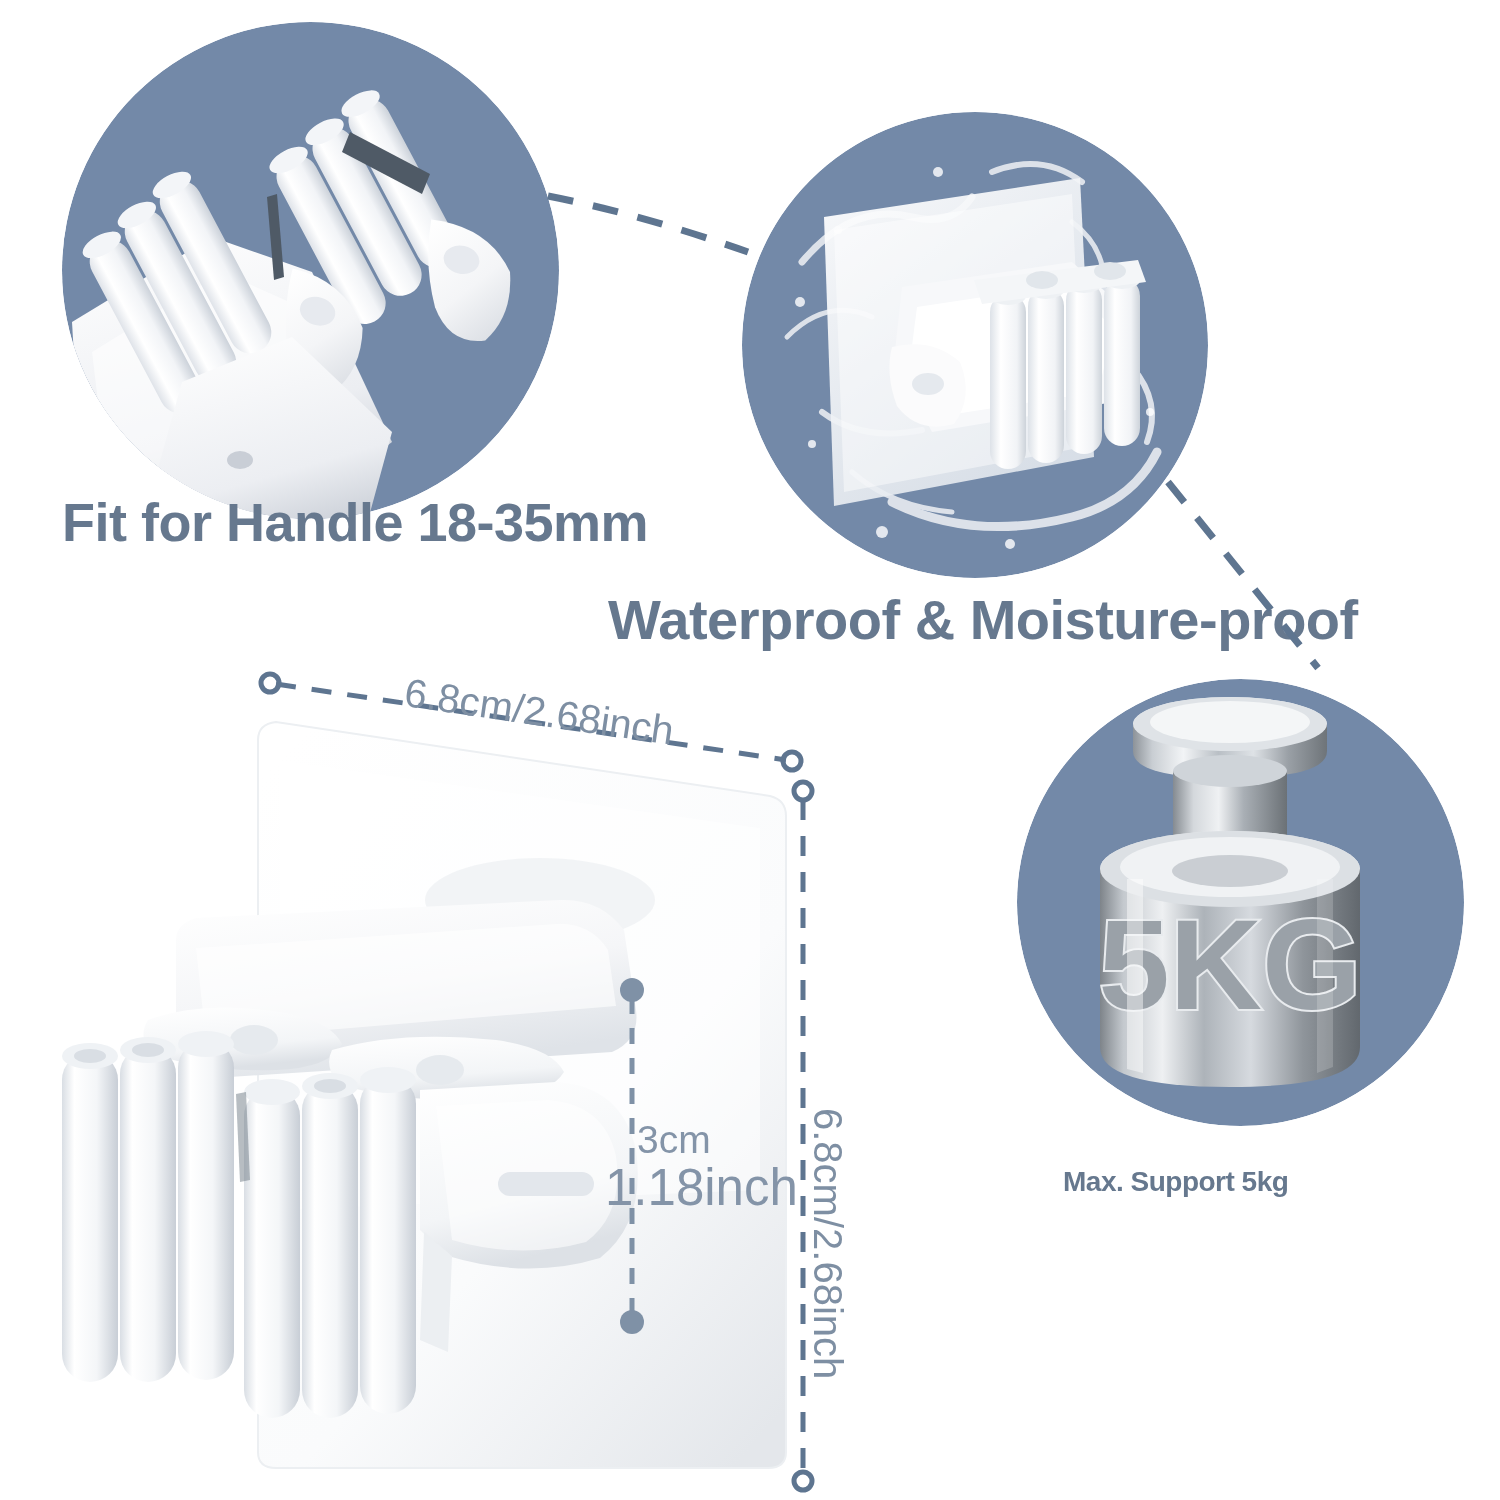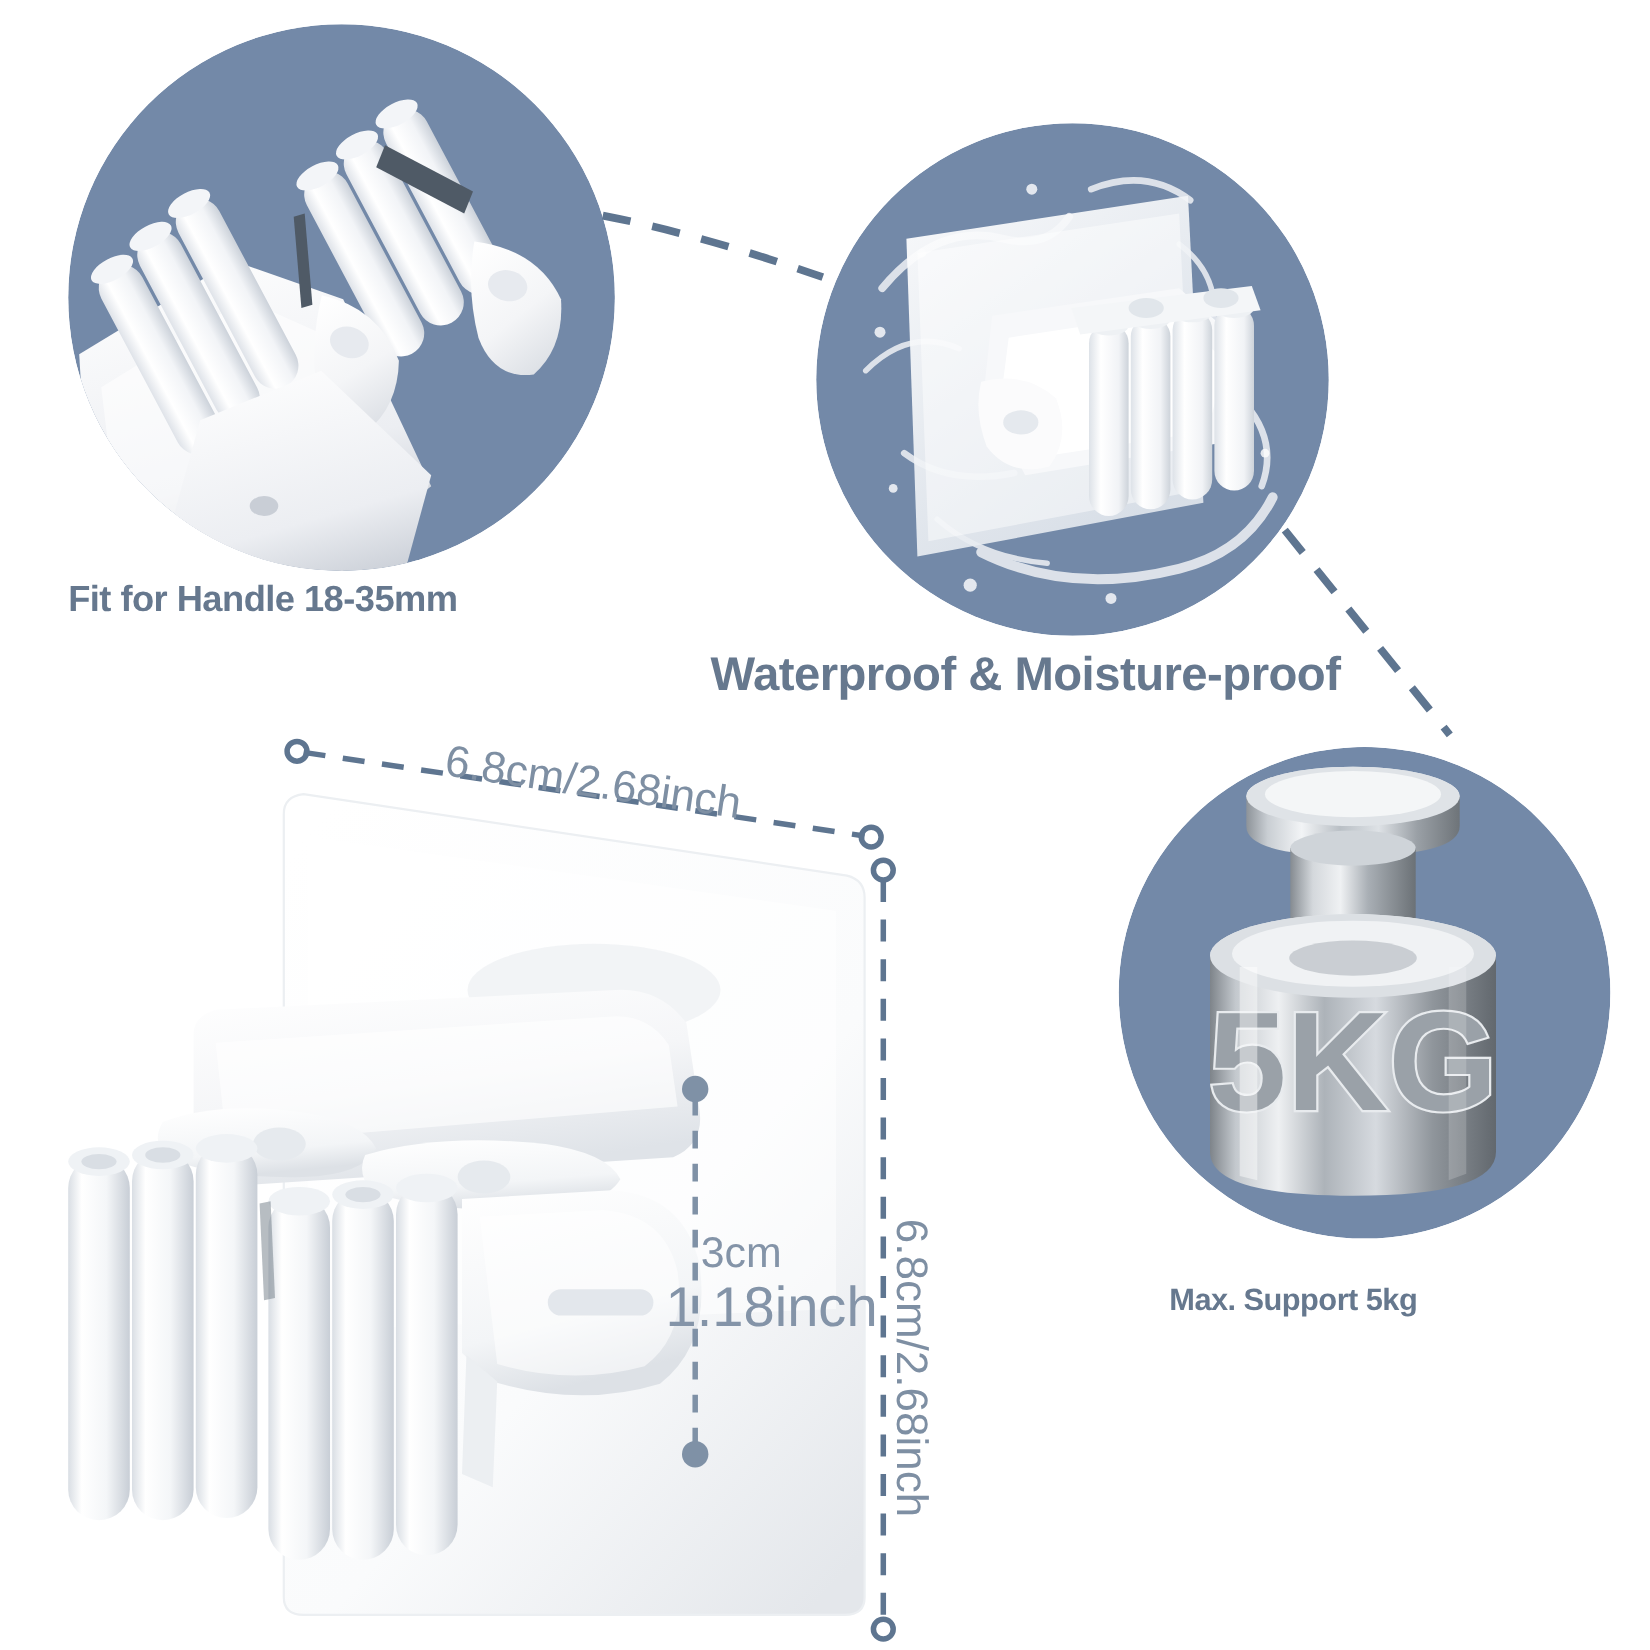--- a/index.html
+++ b/index.html
@@ -109,21 +109,21 @@
           <path d="M360 205 Q418 200 448 240 Q460 282 438 312 Q404 324 382 290 Q362 250 360 205 Z" fill="url(#wg1)"></path>
           <ellipse cx="398" cy="238" rx="18" ry="14" fill="#e7eaef"></ellipse>
         </g>
 
         <path d="M120 360 L230 315 L330 410 L300 520 L140 540 L95 450 Z" fill="url(#wg2)"></path>
         <ellipse cx="178" cy="438" rx="13" ry="9" fill="#c9ced6"></ellipse>
       </g>
     </svg>
   </div>
 
-  <div class="caption" style="left:62px; top:527px; font-size:33px;">Fit for Handle 18-35mm</div>
+  <div class="caption" style="left:62px; top:495px; font-size:54px;">Fit for Handle 18-35mm</div>
 
   <div class="feature-circle" style="left:742px; top:112px; width:466px; height:466px;">
     <div class="circle-bg" style="background:#7389a8;"></div>
     <svg width="466" height="466" viewBox="0 0 466 466" style="position:absolute;left:0;top:0;">
       <defs>
         <linearGradient id="plate2" x1="0" y1="0" x2="0.6" y2="1">
           <stop offset="0%" stop-color="#ffffff" stop-opacity="0.95"></stop>
           <stop offset="100%" stop-color="#e3e8ee" stop-opacity="0.9"></stop>
         </linearGradient>
         <linearGradient id="tube2" x1="0" y1="0" x2="1" y2="0">
@@ -179,21 +179,21 @@
           <ellipse cx="380" cy="168" rx="18" ry="9" fill="#eef1f4"></ellipse>
         </g>
 
         <path d="M232 168 L396 148 L404 170 L240 192 Z" fill="#f4f6f8"></path>
         <ellipse cx="300" cy="168" rx="16" ry="9" fill="#e1e6eb"></ellipse>
         <ellipse cx="368" cy="159" rx="16" ry="9" fill="#e1e6eb"></ellipse>
       </g>
     </svg>
   </div>
 
-  <div class="caption" style="left:646px; top:592px; font-size:43px;">Waterproof &amp; Moisture-proof</div>
+  <div class="caption" style="left:608px; top:592px; font-size:56px;">Waterproof &amp; Moisture-proof</div>
 
   <div class="feature-circle" style="left:1017px; top:679px; width:447px; height:447px;text-align:right;">
     <div class="circle-bg" style="background:#7389a8;"></div>
     <svg width="447" height="447" viewBox="0 0 447 447" style="position:absolute;left:0;top:0;">
       <defs>
         <linearGradient id="metalH" x1="0" y1="0" x2="1" y2="0">
           <stop offset="0%" stop-color="#8d9399"></stop>
             <stop offset="10%" stop-color="#c9ced3"></stop>
           <stop offset="26%" stop-color="#f2f4f6"></stop>
             <stop offset="44%" stop-color="#b9bfc5"></stop>

